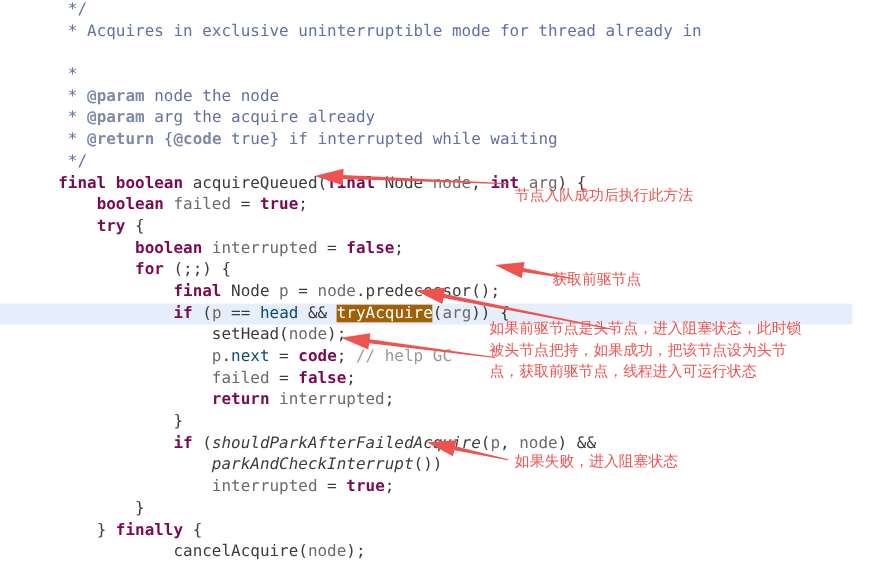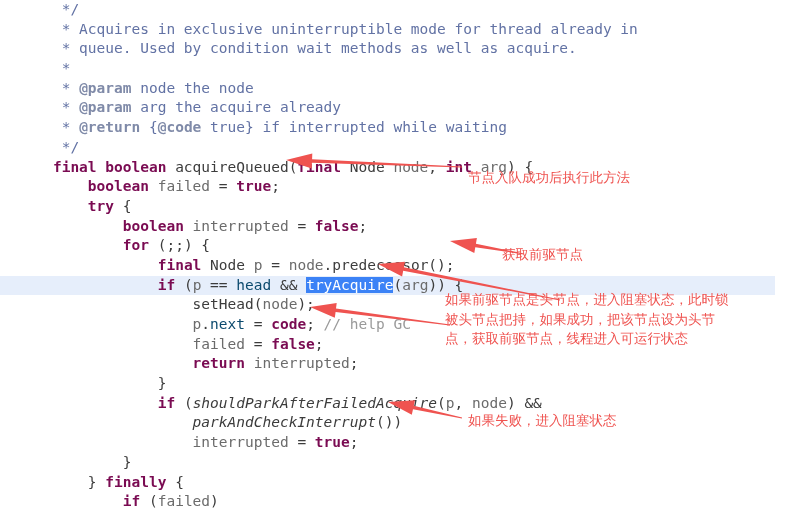--- a/index.html
+++ b/index.html
@@ -45,21 +45,21 @@
   .kw      { color: #7a0b52; font-weight: bold; }   
   .plain   { color: #3c3c3c; }
   .field   { color: #0c4a6e; }
   .type    { color: #3c3c3c; }
   .meth    { color: #3c3c3c; }
   .methi   { color: #3c3c3c; font-style: italic; }  
   .param   { color: #6b6b6b; }
   .cmt     { color: #6272a4; }
   .cmttag  { color: #7f8aa8; font-weight: bold; }
   .cmtline { color: #9a9a9a; }
-  .sel     { background: #3b82f6; color: #ffffff; }
+  .sel     { background: #a16207; color: #ffffff; }
 
   
   #annotation-layer {
     position: absolute;
     left: 0; top: 0;
     width: 793px; height: 515px;
     pointer-events: none;
   }
   .note {
     position: absolute;
@@ -74,21 +74,21 @@
     font-size: 13.5px; line-height: 19.5px; }
   .note-block div { white-space: pre; }
 </style>
 </head>
 <body>
 
 <div id="code-viewer">
   <div id="code-lines">
       <div class="code-line"><span>     </span><span class="cmt">*/</span></div>
       <div class="code-line"><span>     </span><span class="cmt">* Acquires in exclusive uninterruptible mode for thread already in</span></div>
-      <div class="code-line"><span>     </span><span class="cmt">* queue. Used by condition wait methods as well as acquire.</span></div>
+      <div class="code-line"><span>     </span></div>
       <div class="code-line"><span>     </span><span class="cmt">*</span></div>
       <div class="code-line"><span>     </span><span class="cmt">* </span><span class="cmttag">@param</span><span class="cmt"> node the node</span></div>
       <div class="code-line"><span>     </span><span class="cmt">* </span><span class="cmttag">@param</span><span class="cmt"> arg the acquire already</span></div>
       <div class="code-line"><span>     </span><span class="cmt">* </span><span class="cmttag">@return</span><span class="cmt"> {</span><span class="cmttag">@code</span><span class="cmt"> true} if interrupted while waiting</span></div>
       <div class="code-line"><span>     </span><span class="cmt">*/</span></div>
       <div class="code-line"><span>    </span><span class="kw">final boolean </span><span class="meth">acquireQueued(</span><span class="kw">final </span><span class="type">Node </span><span class="param">node</span><span class="plain">, </span><span class="kw">int </span><span class="param">arg</span><span class="plain">) {</span></div>
       <div class="code-line"><span>        </span><span class="kw">boolean </span><span class="param">failed </span><span class="plain">= </span><span class="kw">true</span><span class="plain">;</span></div>
       <div class="code-line"><span>        </span><span class="kw">try </span><span class="plain">{</span></div>
       <div class="code-line"><span>            </span><span class="kw">boolean </span><span class="param">interrupted </span><span class="plain">= </span><span class="kw">false</span><span class="plain">;</span></div>
       <div class="code-line"><span>            </span><span class="kw">for </span><span class="plain">(;;) {</span></div>
@@ -97,21 +97,20 @@
       <div class="code-line"><span>                    </span><span class="meth">setHead</span><span class="plain">(</span><span class="param">node</span><span class="plain">);</span></div>
       <div class="code-line"><span>                    </span><span class="param">p</span><span class="plain">.</span><span class="field">next </span><span class="plain">= </span><span class="kw">code</span><span class="plain">; </span><span class="cmtline">// help GC</span></div>
       <div class="code-line"><span>                    </span><span class="param">failed </span><span class="plain">= </span><span class="kw">false</span><span class="plain">;</span></div>
       <div class="code-line"><span>                    </span><span class="kw">return </span><span class="param">interrupted</span><span class="plain">;</span></div>
       <div class="code-line"><span>                </span><span class="plain">}</span></div>
       <div class="code-line"><span>                </span><span class="kw">if </span><span class="plain">(</span><span class="methi">shouldParkAfterFailedAcquire</span><span class="plain">(</span><span class="param">p</span><span class="plain">, </span><span class="param">node</span><span class="plain">) &amp;&amp;</span></div>
       <div class="code-line"><span>                    </span><span class="methi">parkAndCheckInterrupt</span><span class="plain">())</span></div>
       <div class="code-line"><span>                    </span><span class="param">interrupted </span><span class="plain">= </span><span class="kw">true</span><span class="plain">;</span></div>
       <div class="code-line"><span>            </span><span class="plain">}</span></div>
       <div class="code-line"><span>        </span><span class="plain">} </span><span class="kw">finally </span><span class="plain">{</span></div>
-      <div class="code-line"><span>            </span><span class="kw">if </span><span class="plain">(</span><span class="param">failed</span><span class="plain">)</span></div>
       <div class="code-line"><span>                </span><span class="meth">cancelAcquire</span><span class="plain">(</span><span class="param">node</span><span class="plain">);</span></div>
     </div>
 </div>
 
 <svg id="annotation-layer" width="793" height="515" viewBox="0 0 793 515">
     <polygon points="286.0,160.0 312.3,153.5 312.1,159.2 462.0,166.6 462.0,167.4 311.9,162.8 311.7,168.5" fill="#ef5350"></polygon>
     <polygon points="450.0,241.0 476.9,238.1 475.9,243.7 524.1,253.6 523.9,254.4 475.3,247.3 474.3,252.9" fill="#ef5350"></polygon>
     <polygon points="378.0,264.0 405.0,261.7 403.9,267.3 560.1,299.6 559.9,300.4 403.2,270.8 402.1,276.4" fill="#ef5350"></polygon>
     <polygon points="310.0,307.0 336.7,302.9 336.0,308.5 450.1,324.6 449.9,325.4 335.6,312.1 334.8,317.8" fill="#ef5350"></polygon>
     <polygon points="388.0,402.0 415.0,400.2 413.8,405.7 462.1,417.6 461.9,418.4 413.0,409.3 411.8,414.8" fill="#ef5350"></polygon>

